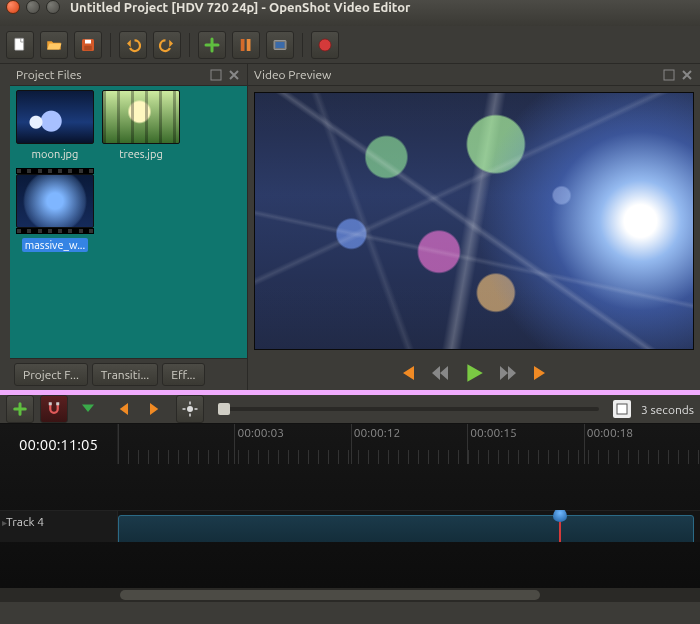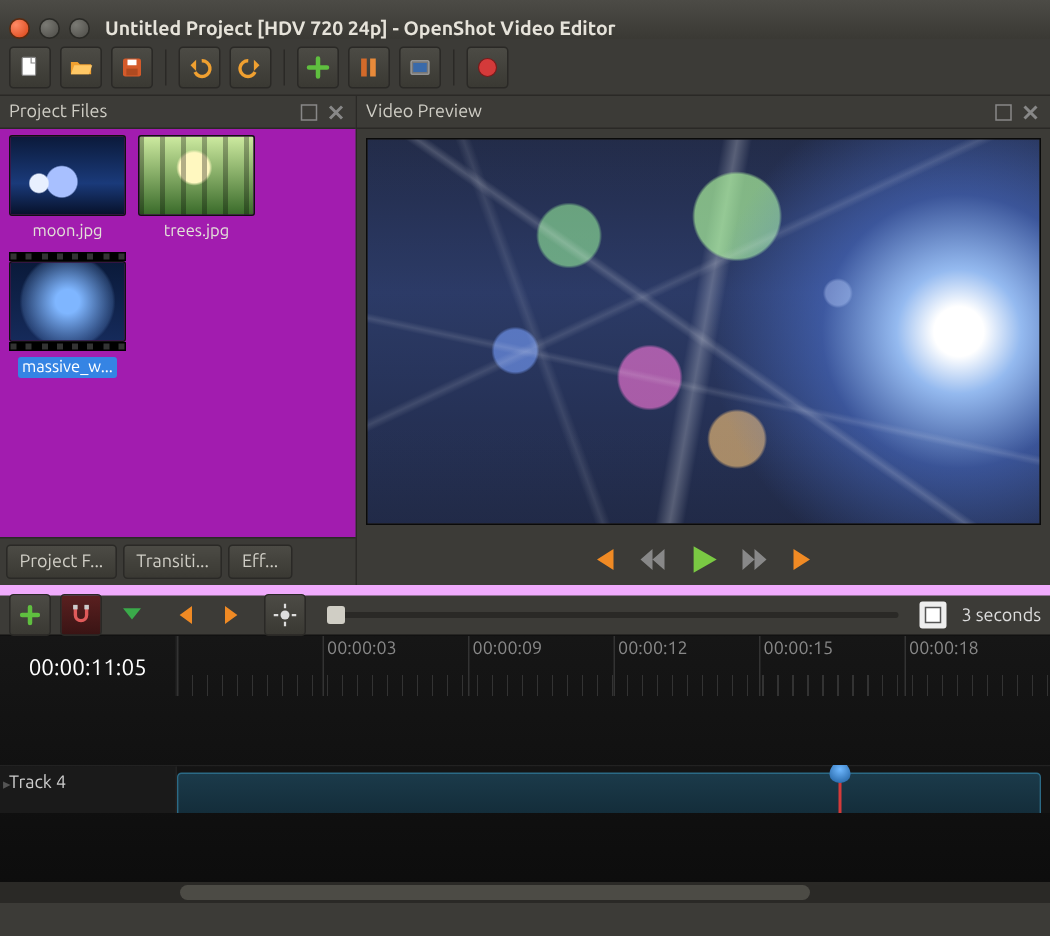--- a/index.html
+++ b/index.html
@@ -1,49 +1,49 @@
 <!DOCTYPE html>
 <html><head>
 <meta charset="utf-8">
 <style>
 * { margin: 0; padding: 0; box-sizing: border-box; font-family: "Ubuntu", "Segoe UI", sans-serif; font-size: 12px; }
 body { background: #3c3b37; color: #ddd; width: 700px; height: 624px; overflow: hidden; }
 
 
-.titlebar { background: linear-gradient(#4c4b46, #3a3934); height: 26px; display: flex; align-items: flex-end; padding: 0 6px; gap: 6px; }
+.titlebar { background: linear-gradient(#4c4b46, #3a3934); height: 26px; display: flex; align-items: flex-start; padding: 0 6px; gap: 6px; }
 .wincircle { width: 14px; height: 14px; border-radius: 50%; display: inline-block; }
 .wincircle.close { background: radial-gradient(circle at 30% 30%, #ff8a65, #d84315); border:1px solid #5a2a10; }
 .wincircle.min  { background: radial-gradient(circle at 30% 30%, #7a7a74, #4c4b46); border:1px solid #2a2a26; }
 .wincircle.max  { background: radial-gradient(circle at 30% 30%, #7a7a74, #4c4b46); border:1px solid #2a2a26; }
 .title { font-weight: bold; color: #e6e3da; margin-left: 4px; font-size: 13px; }
 
 
 .toolbar { background: #3c3b37; height: 38px; display: flex; align-items: center; padding: 4px 6px; gap: 6px; border-bottom: 1px solid #2a2926; }
 .tbtn { width: 28px; height: 28px; background: linear-gradient(#4c4b45,#3a3933); border: 1px solid #2a2926; border-radius: 3px; display:flex; align-items:center; justify-content:center; cursor:pointer; }
 .tbtn svg { width: 18px; height: 18px; }
 .tsep { width: 1px; height: 24px; background: #2a2926; margin: 0 2px; }
 
 
-.panels { display: flex; height: 326px; }
+.panels { display: flex; height: 326px; padding-left: 10px; }
 .panel { display:flex; flex-direction:column; }
 .panel.left { width: 238px; border-right: 1px solid #2a2926; }
 .panel.right { flex: 1; }
 
 .panel-header { height: 22px; background: #3c3b37; display:flex; align-items:center; padding: 0 6px; color: #cfcdc5; font-size: 12px; border-bottom: 1px solid #2a2926; }
 .panel-header .spacer { flex:1; }
 .panel-header .headicon { width:14px; height:14px; margin-left:4px; cursor:pointer; display:flex; align-items:center; justify-content:center; }
 
 
 .filter-row { display:flex; gap: 4px; padding: 4px; align-items:center; }
 .filter-btn { background: linear-gradient(#f2f1ec,#d6d4cb); color:#333; border:1px solid #8b897f; border-radius:3px; padding:3px 8px; cursor:pointer; }
 .filter-link { color:#cfcdc5; padding:3px 8px; cursor:pointer; }
 .chev { margin-left:auto; padding:0 6px; color:#aaa; cursor:pointer; }
 
 
-.thumbs { padding: 4px 6px; display:flex; flex-wrap:wrap; gap: 8px; align-content:flex-start; flex:1; background:#a21caf; }
+.thumbs { padding: 4px 6px; display:flex; flex-wrap:wrap; gap: 8px; align-content:flex-start; flex:1; background:#0f766e; }
 .thumb { width: 78px; display:flex; flex-direction:column; align-items:center; cursor:pointer; }
 .thumb .pic { width:78px; height:54px; border:1px solid #111; border-radius:2px; }
 .thumb .pic.moon { background: radial-gradient(circle at 25% 60%, #e8f0ff 6px, transparent 7px), radial-gradient(circle at 45% 58%, #a8c0ff 10px, transparent 11px), linear-gradient(#0b1a3a,#1a3a7a 60%,#07112a); }
 .thumb .pic.trees { background:
   repeating-linear-gradient(90deg, rgba(0,0,0,.3) 0 3px, transparent 3px 14px),
   radial-gradient(circle at 48% 40%, #fff8c0 10px, transparent 12px),
   linear-gradient(#cdeaa0,#3a6b2a); }
 .thumb .pic.sphere { background:
   radial-gradient(circle at 50% 50%, #7fb6ff 8px, rgba(127,182,255,.2) 30px, transparent 32px),
   linear-gradient(#0a1a3a,#152a5a); }
@@ -77,21 +77,21 @@
    linear-gradient(70deg, transparent 28%, rgba(255,255,255,.1) 29%, transparent 30%);
 }
 .playbar { height:34px; display:flex; align-items:center; justify-content:center; gap:12px; }
 .pbtn { width:22px; height:22px; display:flex; align-items:center; justify-content:center; cursor:pointer; }
 
 
 .bottom-tabs { display:flex; gap:4px; padding:4px; border-top:1px solid #2a2926; }
 .btab { background:linear-gradient(#4c4b45,#3a3933); border:1px solid #2a2926; border-radius:3px; padding:4px 8px; cursor:pointer; color:#cfcdc5; }
 
 
-.tl-toolbar { height:34px; display:flex; align-items:center; padding:4px 6px; gap:6px; border-top:7px solid #f0abfc; border-bottom:1px solid #111; background:#3c3b37;}
+.tl-toolbar { height:34px; display:flex; align-items:center; padding:4px 6px; gap:6px; border-top:5px solid #f0abfc; border-bottom:1px solid #111; background:#3c3b37;}
 .tl-toolbar .slider { flex:1; height:4px; background:#2a2926; border-radius:2px; margin:0 8px; position:relative; }
 .tl-toolbar .slider .knob{ position:absolute; left:0; top:-4px; width:12px; height:12px; background:#d0cec5; border-radius:2px; }
 .tl-toolbar .zoom-badge { background:#eee; color:#333; border-radius:2px; width:18px; height:18px; display:flex; align-items:center; justify-content:center; margin-right:4px;}
 .tl-toolbar .zoom-label { color:#ddd; }
 
 
 .timeline { background: linear-gradient(#161616,#0c0c0c); height: 178px; display:flex; flex-direction:column;gap:46px; }
 .ruler-row { display:flex; height:40px; }
 .timebox { width:118px; display:flex; align-items:center; justify-content:center; color:#fff; font-size:15px; border-right:1px solid #222; }
 .ruler { flex:1; position:relative; }
@@ -340,23 +340,20 @@
     <div class="timebox">00:00:11:05</div>
     <div class="ruler">
       <div class="ticks">
         <div class="tick">
             <span></span>
           </div>
         <div class="tick">
             <span>00:00:03</span>
           </div>
         <div class="tick">
-            <span>00:00:09</span>
-          </div>
-        <div class="tick">
             <span>00:00:12</span>
           </div>
         <div class="tick">
             <span>00:00:15</span>
           </div>
         <div class="tick">
             <span>00:00:18</span>
           </div>
       </div>
       <div class="subticks"></div>

